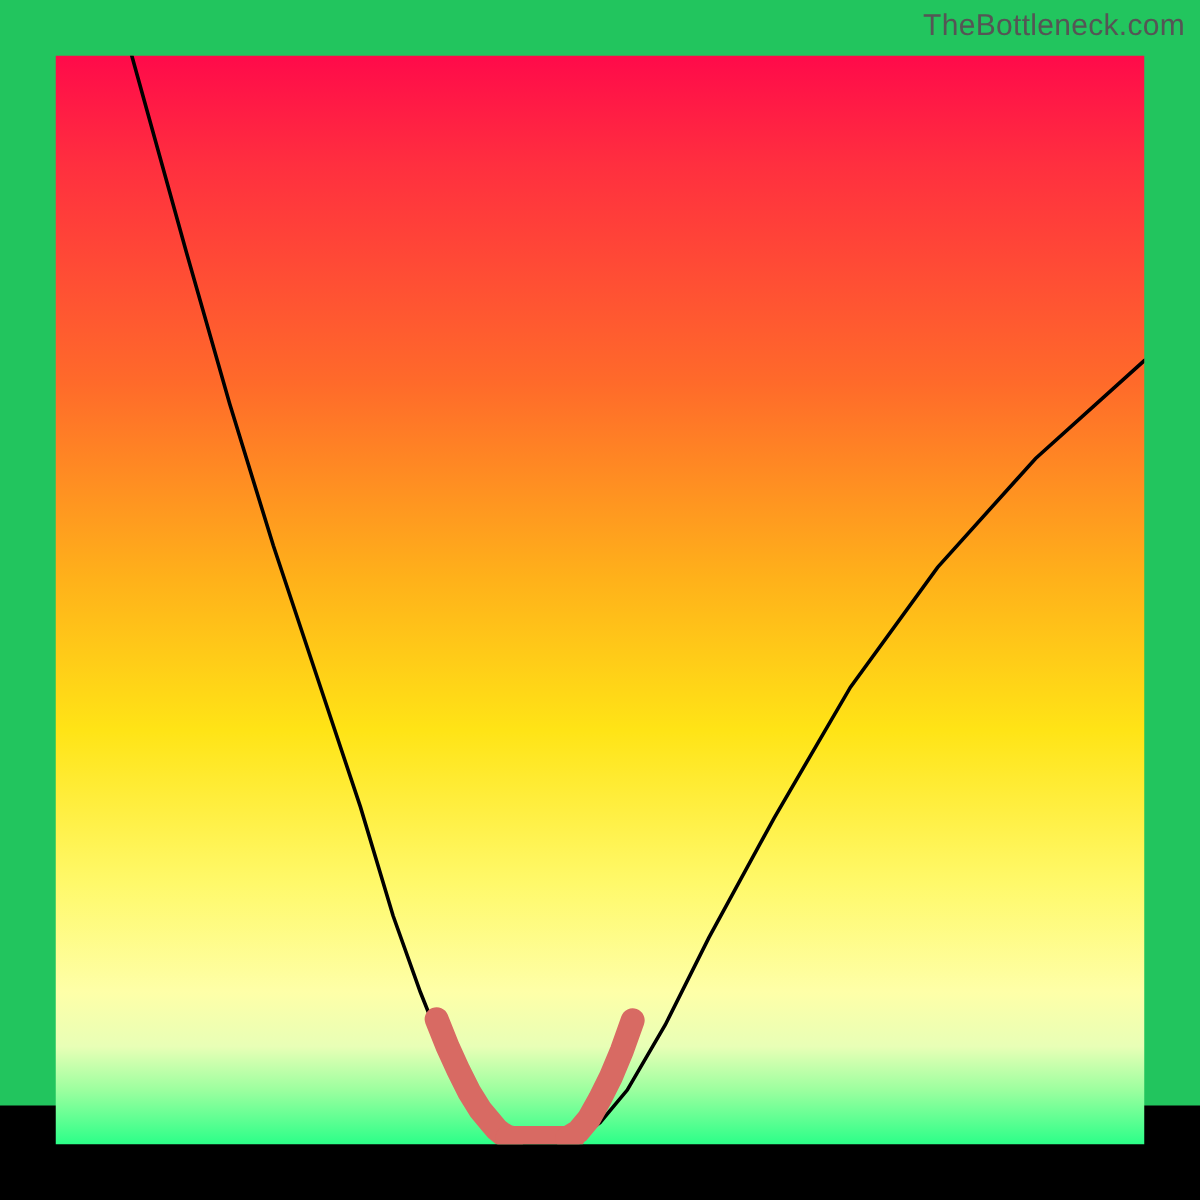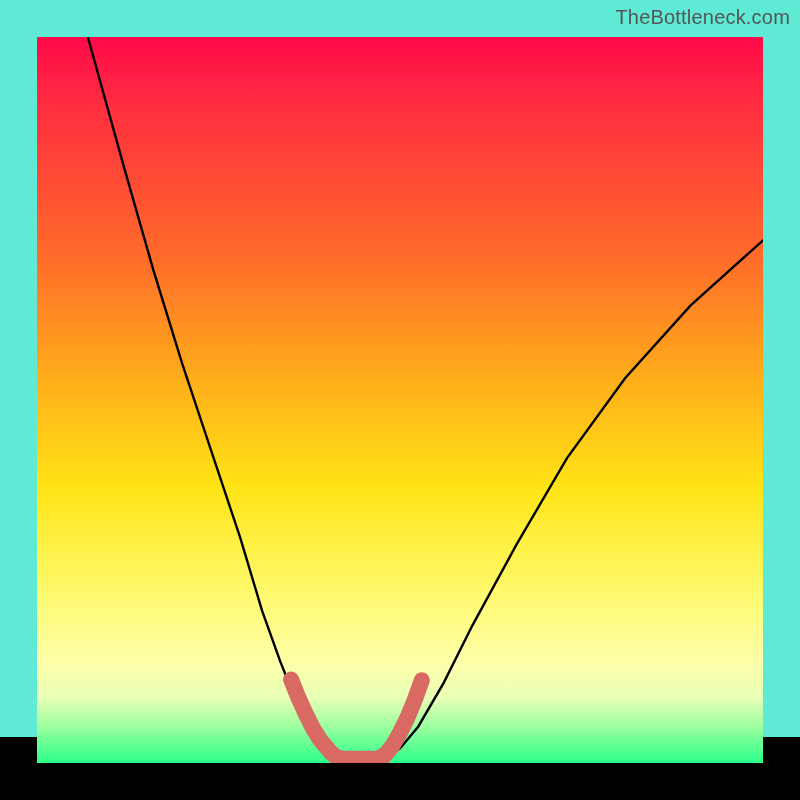--- a/index.html
+++ b/index.html
@@ -8,21 +8,21 @@
     width: 800px;
     height: 800px;
     background: #000;
     overflow: hidden;
     font-family: Arial, Helvetica, sans-serif;
   }
   .stage {
     position: relative;
     width: 800px;
     height: 737px;
-    background: #5eead4;
+    background: #22c55e;
   }
   .plot-area {
     position: absolute;
     left: 37px;
     top: 37px;
     width: 726px;
     height: 726px;
     overflow: hidden;
   }
   .gradient {

